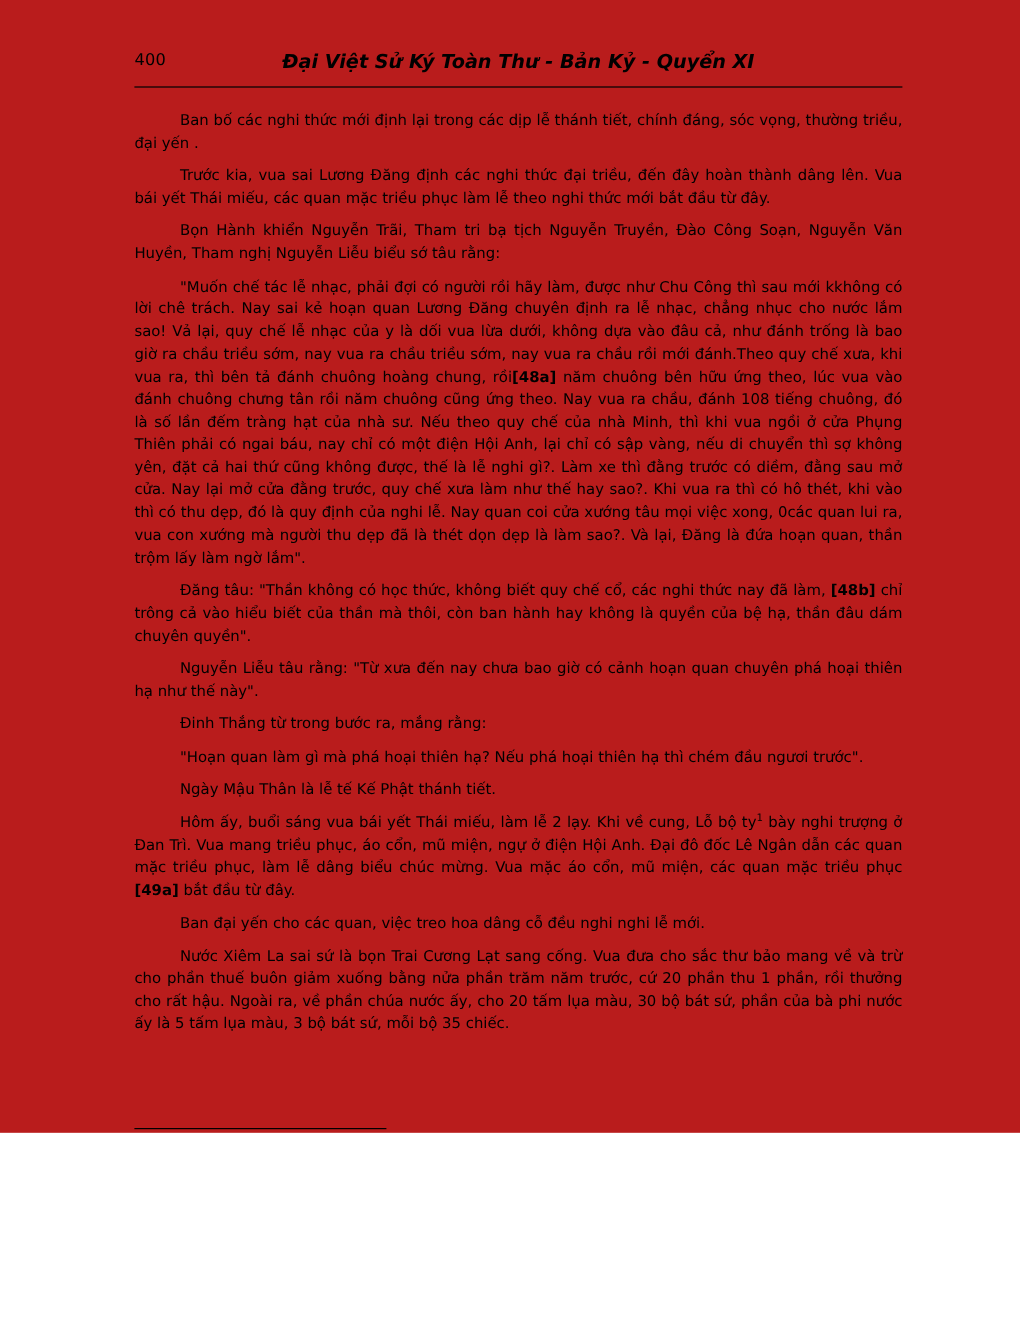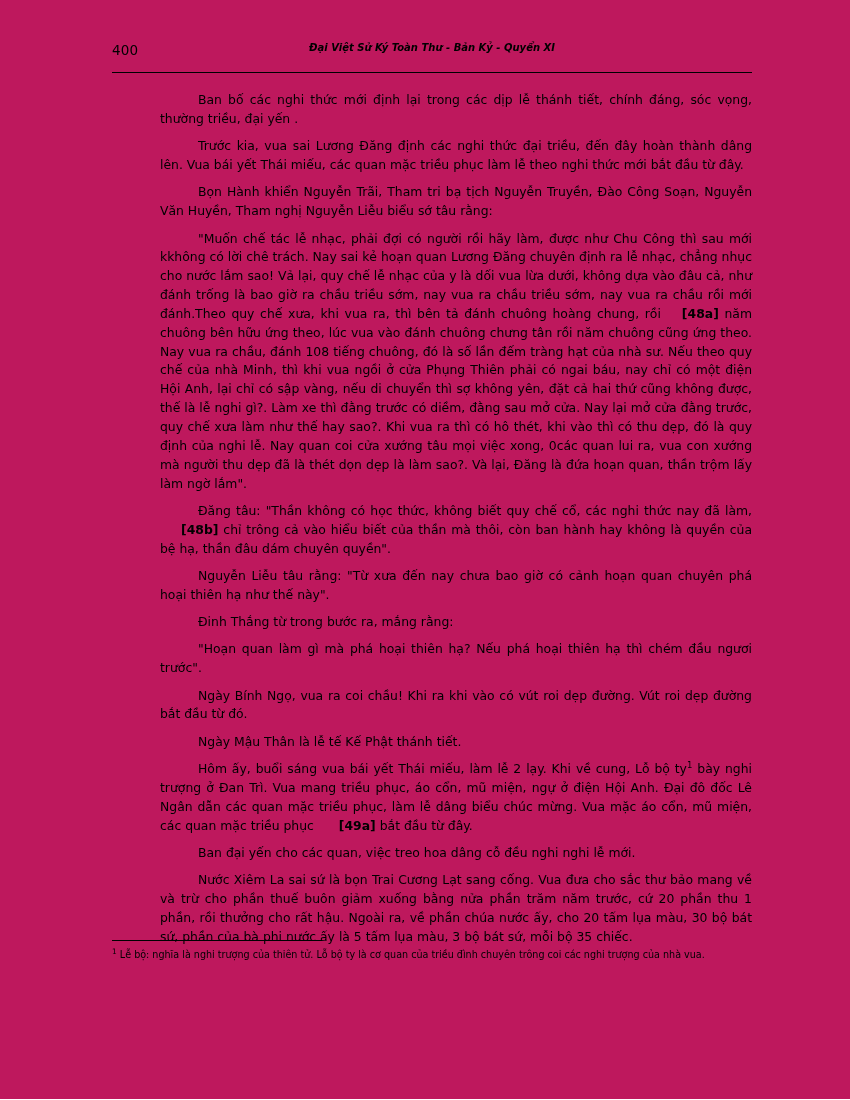--- a/index.html
+++ b/index.html
@@ -10,23 +10,23 @@
   body {
     width: 850px;
     height: 1100px;
     font-family: "DejaVu Sans", sans-serif;
     color: #000000;
     -webkit-font-smoothing: antialiased;
   }
   .page {
     position: relative;
     width: 850px;
-    height: 1099px;
+    height: 944px;
     box-sizing: border-box;
-    background: #be185d;
+    background: #b91c1c;
     overflow: hidden;
   }
   .page-inner {
     position: absolute;
     left: 112px;
     top: 40px;
     width: 640px;
   }
   
   .header {
@@ -41,45 +41,44 @@
     font-size: 13.5px;
     font-weight: normal;
     letter-spacing: 0.2px;
   }
   .header .running-title {
     position: absolute;
     left: 0;
     right: 0;
     top: 2px;
     text-align: center;
-    font-size: 10px;
+    font-size: 16px;
     font-weight: bold;
     font-style: italic;
     font-family: "DejaVu Sans", sans-serif;
   }
   .header-rule {
     border: none;
     border-top: 1px solid #000;
     margin: 6px 0 0 0;
     height: 0;
   }
   
   .body-text {
     margin-top: 18px;
     font-size: 12.4px;
     line-height: 1.52;
     text-align: justify;
     text-justify: inter-word;
-    margin-left: 48px;
   }
   .body-text p {
     margin: 0 0 8.5px 0;
     text-indent: 38px;
   }
-  b { font-weight: bold; padding-left: 21px; }
+  b { font-weight: bold; }
   sup {
     font-size: 8.5px;
     vertical-align: super;
     line-height: 0;
   }
   
   .footnote-area {
     position: absolute;
     left: 112px;
     top: 940px;
@@ -130,21 +129,20 @@
         <span>Đăng tâu: "Thần không có học thức, không biết quy chế cổ, các nghi thức nay đã làm, </span><b>[48b]</b><span> chỉ trông cả vào hiểu biết của thần mà thôi, còn ban hành hay không là quyền của bệ hạ, thần đâu dám chuyên quyền".</span>
       </p>
 
       <p>Nguyễn Liễu tâu rằng: "Từ xưa đến nay chưa bao giờ có cảnh hoạn quan chuyên phá hoại thiên hạ như thế này".</p>
 
       <p>Đinh Thắng từ trong bước ra, mắng rằng:</p>
 
       <p>"Hoạn quan làm gì mà phá hoại thiên hạ? Nếu phá hoại thiên hạ thì chém đầu ngươi trước".</p>
 
 
-      <p>Ngày Bính Ngọ, vua ra coi chầu! Khi ra khi vào có vút roi dẹp đường. Vút roi dẹp đường bắt đầu từ đó.</p>
 
       <p>Ngày Mậu Thân là lễ tế Kế Phật thánh tiết.</p>
 
       <p>
         <span>Hôm ấy, buổi sáng vua bái yết Thái miếu, làm lễ 2 lạy. Khi về cung, Lỗ bộ ty</span><sup>1</sup><span> bày nghi trượng ở Đan Trì. Vua mang triều phục, áo cổn, mũ miện, ngự ở điện Hội Anh. Đại đô đốc Lê Ngân dẫn các quan mặc triều phục, làm lễ dâng biểu chúc mừng. Vua mặc áo cổn, mũ miện, các quan mặc triều phục </span><b>[49a]</b><span> bắt đầu từ đây.</span>
       </p>
 
       <p>Ban đại yến cho các quan, việc treo hoa dâng cỗ đều nghi nghi lễ mới.</p>
 
       <p>Nước Xiêm La sai sứ là bọn Trai Cương Lạt sang cống. Vua đưa cho sắc thư bảo mang về và trừ cho phần thuế buôn giảm xuống bằng nửa phần trăm năm trước, cứ 20 phần thu 1 phần, rồi thưởng cho rất hậu. Ngoài ra, về phần chúa nước ấy, cho 20 tấm lụa màu, 30 bộ bát sứ, phần của bà phi nước ấy là 5 tấm lụa màu, 3 bộ bát sứ, mỗi bộ 35 chiếc.</p>

